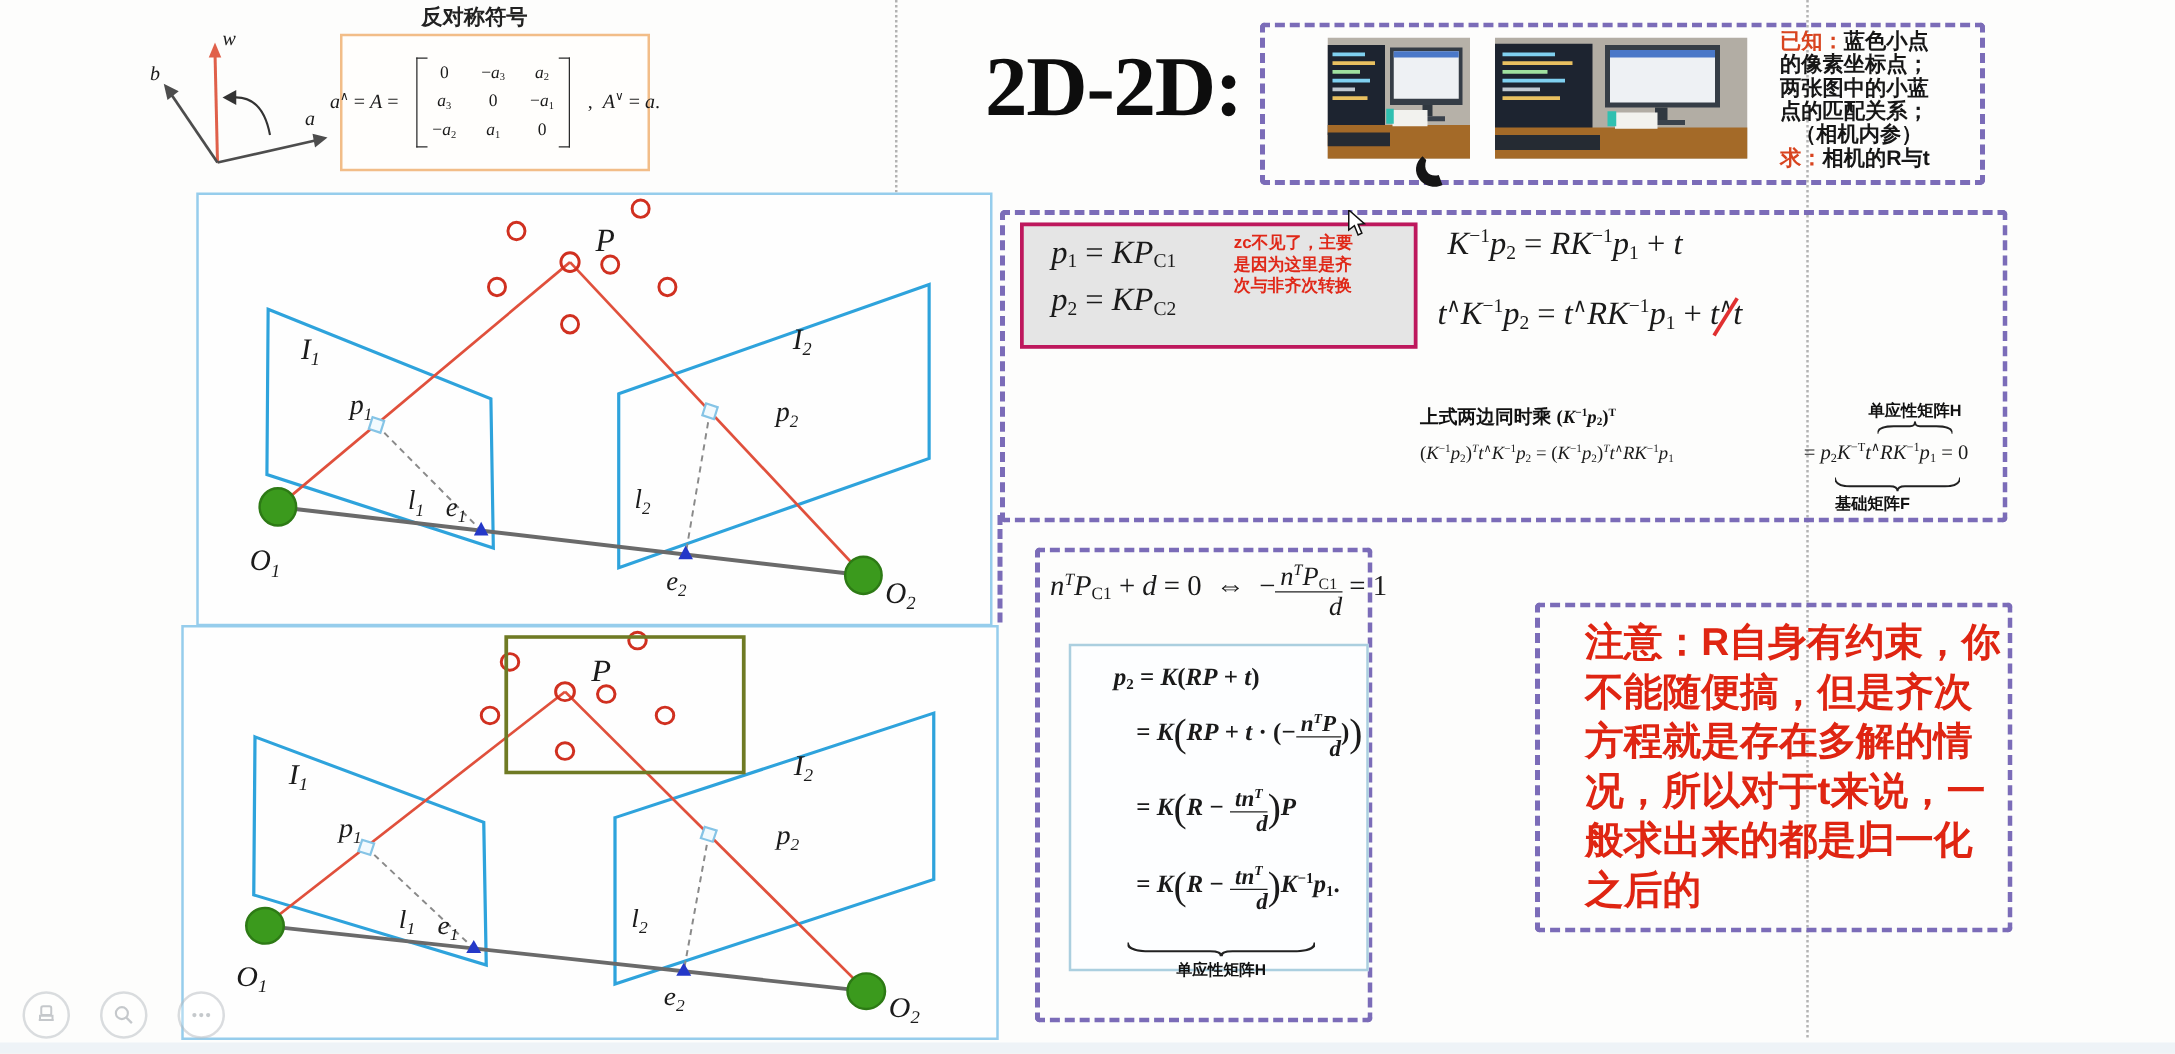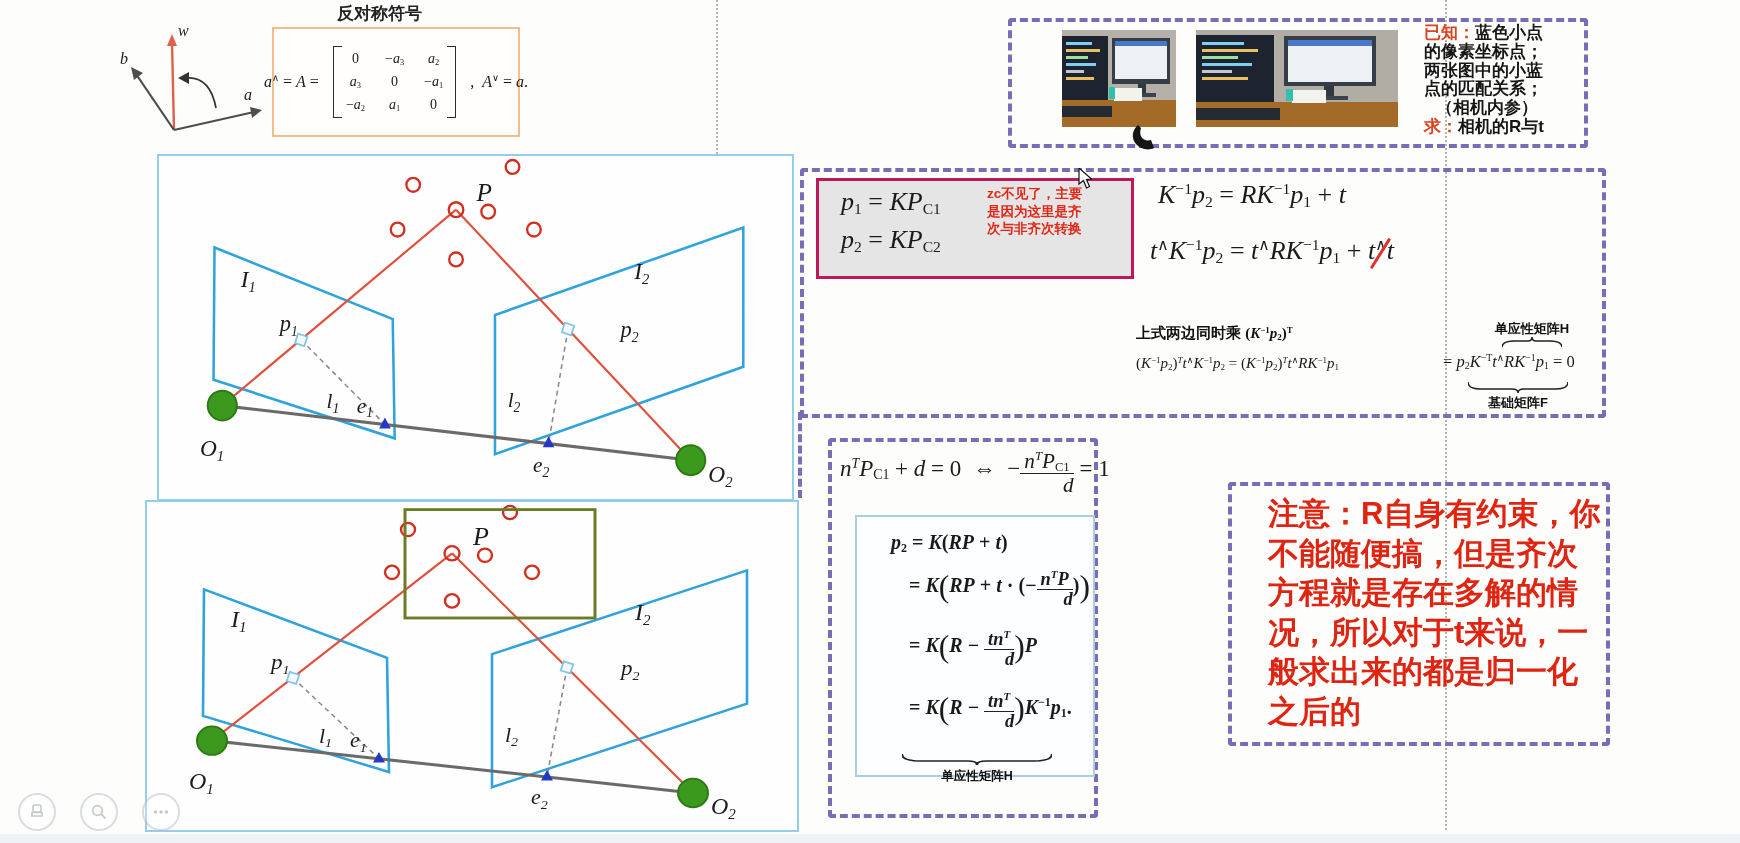--- a/index.html
+++ b/index.html
@@ -150,20 +150,21 @@
         <use href="#epiScene"></use>
       </svg>
   </div>
   <div class="abs diag" style="left:145px;top:500px;width:650px;height:328px">
     <svg width="650" height="328" viewBox="0 0 650 345" preserveAspectRatio="none">
       <use href="#epiScene"></use>
       <rect x="258" y="8" width="190" height="114" fill="none" stroke="#6f7a24" stroke-width="3"></rect>
     </svg>
   </div>
 
+  <div class="abs big-title" style="left:788px;top:30px">2D-2D:</div>
 
   <div class="abs pbox" style="left:1008px;top:18px;width:572px;height:122px"></div>
   <svg class="abs" style="left:1062px;top:30px" width="114" height="97" viewBox="0 0 114 97">
     <rect width="114" height="97" fill="#b6b1a8"></rect>
     <rect x="0" y="6" width="46" height="72" fill="#1d2430"></rect>
     <rect x="4" y="12" width="26" height="3" fill="#7fd0f0"></rect>
       <rect x="4" y="19" width="34" height="3" fill="#e8c060"></rect>
     <rect x="4" y="26" width="22" height="3" fill="#9fe09f"></rect>
       <rect x="4" y="33" width="30" height="3" fill="#7fd0f0"></rect>
     <rect x="4" y="40" width="18" height="3" fill="#c0c8d0"></rect>
@@ -229,21 +230,21 @@
   <div class="abs cnb" style="left:1136px;top:324px;font-size:15px">上式两边同时乘 <span class="math">(<i>K</i><sup>−1</sup><i>p</i><sub>2</sub>)<sup>T</sup></span></div>
   <div class="abs math" style="left:1136px;top:355px;font-size:15px">(<i>K</i><sup>−1</sup><i>p</i><sub>2</sub>)<sup><i>T</i></sup><i>t</i><sup>∧</sup><i>K</i><sup>−1</sup><i>p</i><sub>2</sub> = (<i>K</i><sup>−1</sup><i>p</i><sub>2</sub>)<sup><i>T</i></sup><i>t</i><sup>∧</sup><i>RK</i><sup>−1</sup><i>p</i><sub>1</sub></div>
   <div class="abs cnb" style="left:1486px;top:320px;width:92px;text-align:center;font-size:13px">单应性矩阵H</div>
   <svg class="abs" style="left:1502px;top:337px" width="60" height="12" viewBox="0 0 60 12">
     <path d="M0,10 C0,5 6,4 13,4 L26,4 C29,4 30,3 30,0 C30,3 31,4 34,4 L47,4 C54,4 60,5 60,10" stroke="#222" stroke-width="1.5" fill="none"></path>
   </svg>
   <div class="abs math" style="left:1443px;top:352px;font-size:16.5px">= <i>p</i><sub>2</sub><i>K</i><sup>−T</sup><i>t</i><sup>∧</sup><i>RK</i><sup>−1</sup><i>p</i><sub>1</sub> = 0</div>
   <svg class="abs" style="left:1468px;top:380px" width="100" height="14" viewBox="0 0 100 14">
     <path d="M0,2 C0,8 6,9 12,9 L44,9 C48,9 50,10 50,13 C50,10 52,9 56,9 L88,9 C94,9 100,8 100,2" stroke="#222" stroke-width="1.5" fill="none"></path>
   </svg>
-  <div class="abs cnb" style="left:1468px;top:394px;width:100px;text-align:center;font-size:13px">基础矩阵F</div>
+  <div class="abs cnb" style="left:1468px;top:394px;width:100px;text-align:left;font-size:13px">基础矩阵F</div>
 
   <div class="abs pbox" style="left:828px;top:438px;width:262px;height:372px"></div>
   <div class="abs math" style="left:840px;top:450px;font-size:23px"><i>n</i><sup><i>T</i></sup><i>P</i><sub>C1</sub> + <i>d</i> = 0 &nbsp;⇔&nbsp; −<span class="frac"><span class="fn"><i>n</i><sup><i>T</i></sup><i>P</i><sub>C1</sub></span><span class="fd"><i>d</i></span></span> = 1</div>
   <div class="abs bluebox" style="left:855px;top:515px;width:236px;height:258px">
     <div class="math hl" style="position:absolute;left:18px;top:14px"><i>p</i><sub>2</sub> = <i>K</i>(<i>RP</i> + <i>t</i>)</div>
     <div class="math hl" style="position:absolute;left:36px;top:52px">= <i>K</i><span class="bp">(</span><i>RP</i> + <i>t</i> · (−<span class="frac"><span class="fn"><i>n</i><sup><i>T</i></sup><i>P</i></span><span class="fd"><i>d</i></span></span>)<span class="bp">)</span></div>
     <div class="math hl" style="position:absolute;left:36px;top:112px">= <i>K</i><span class="bp">(</span><i>R</i> − <span class="frac"><span class="fn"><i>tn</i><sup><i>T</i></sup></span><span class="fd"><i>d</i></span></span><span class="bp">)</span><i>P</i></div>
     <div class="math hl" style="position:absolute;left:36px;top:174px">= <i>K</i><span class="bp">(</span><i>R</i> − <span class="frac"><span class="fn"><i>tn</i><sup><i>T</i></sup></span><span class="fd"><i>d</i></span></span><span class="bp">)</span><i>K</i><sup>−1</sup><i>p</i><sub>1</sub>.</div>
   </div>
   <svg class="abs" style="left:902px;top:752px" width="150" height="14" viewBox="0 0 100 14" preserveAspectRatio="none">

